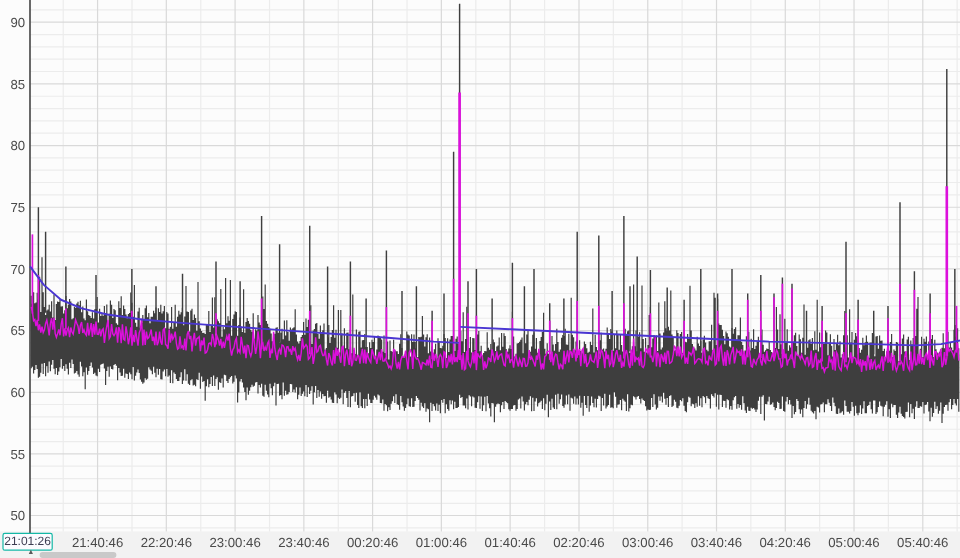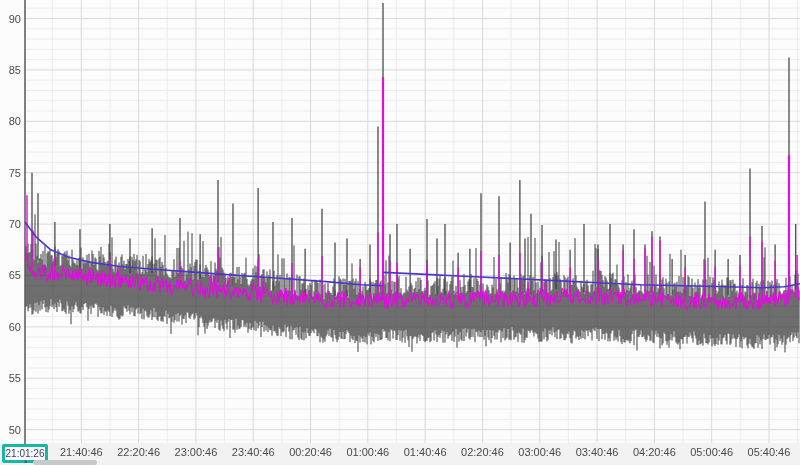--- a/index.html
+++ b/index.html
@@ -1,20 +1,20 @@
 <!DOCTYPE html>
 <html><head>
 <meta charset="utf-8">
 <style>
   html,body{margin:0;padding:0;background:#e9e9e9;}
   #stage{position:relative;width:800px;height:465px;background:#f2f2f2;overflow:hidden;
          font-family:"Liberation Sans",sans-serif;}
   #chart-svg{position:absolute;left:0;top:0;}
   #start-time-box{position:absolute;left:2px;top:444px;width:40px;height:13px;
-    border:3px solid #14b8a6;border-radius:2px;background:#fbfbff;color:#3d3d52;
+    border:1px solid #14b8a6;border-radius:2px;background:#fbfbff;color:#3d3d52;
     font-size:10px;line-height:13px;text-align:center;letter-spacing:0;}
   #scrollbar{position:absolute;left:0;top:459px;width:800px;height:6px;}
   #scrollbar-thumb{position:absolute;left:33px;top:1px;width:64px;height:5px;
     background:#c9c9c9;border-radius:3px;}
   #scrollbar-arrow{position:absolute;left:24px;top:-2px;color:#5a5a5a;font-size:7px;line-height:7px;}
 </style>
 </head>
 <body>
 
 <div id="stage">

